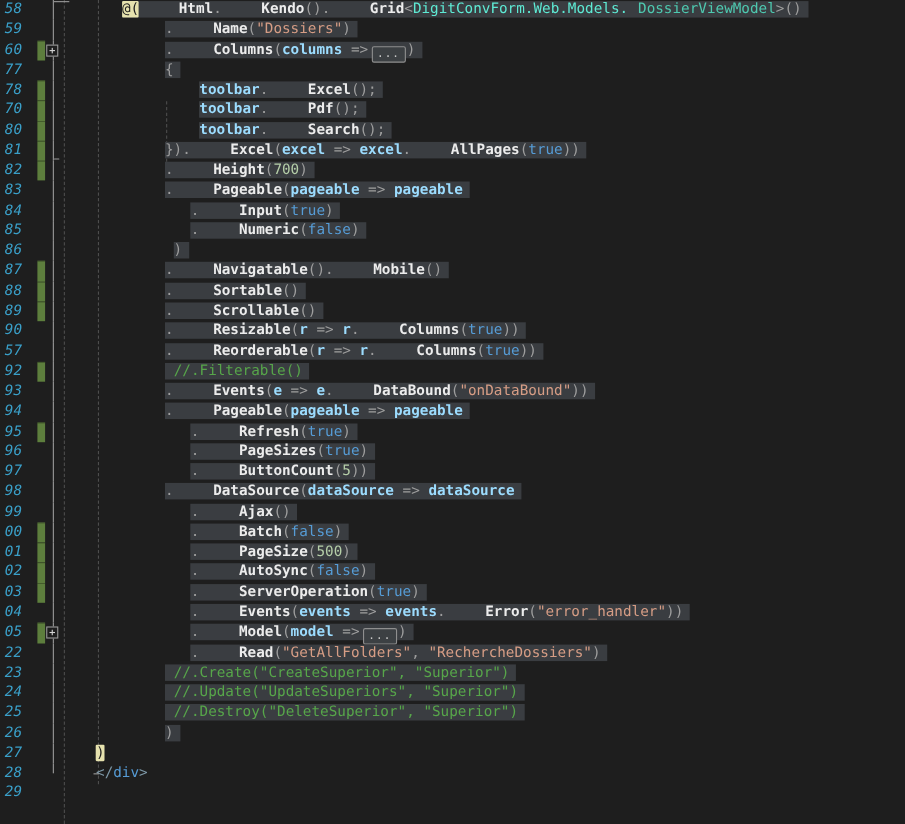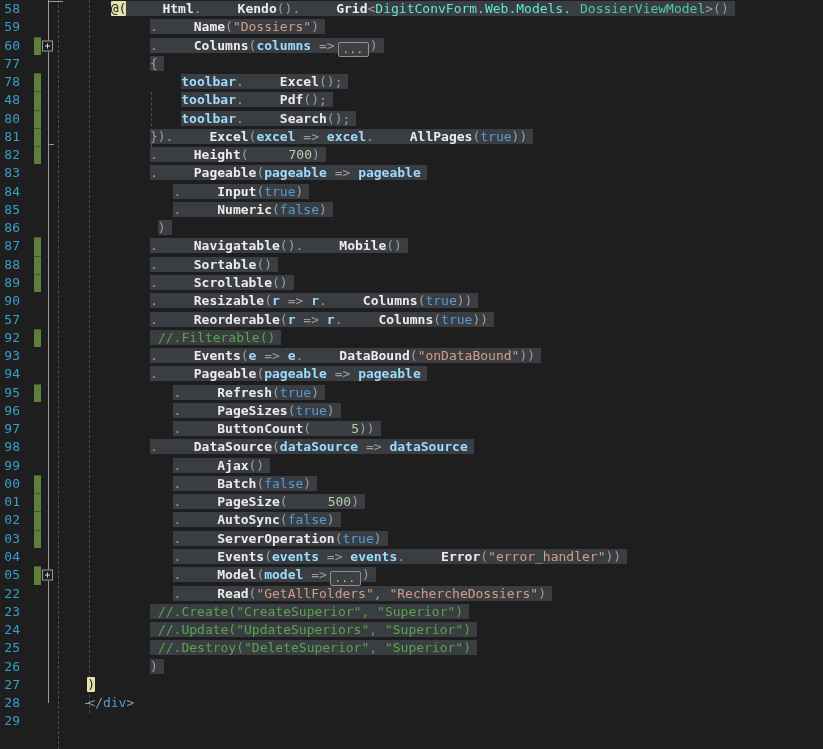--- a/index.html
+++ b/index.html
@@ -4,42 +4,42 @@
 <title>Editor</title>
 <style>
   html,body{margin:0;padding:0;background:#1e1e1e;}
   .editor{
     position:relative;width:823px;height:749px;background:#1e1e1e;overflow:hidden;
     font-family:"DejaVu Sans Mono","Liberation Mono",monospace;font-size:13px;
     cursor:text;
   }
   .iguide{position:absolute;width:0;border-left:1px dashed #4d4d4d;z-index:0;}
   .line{display:flex;height:18.268px;line-height:18.268px;position:relative;z-index:1;}
-  .ln{width:20px;flex:none;text-align:right;color:#3a9fc8;overflow:hidden;white-space:pre;}
+  .ln{width:20px;flex:none;text-align:right;color:#3a9fc8;overflow:hidden;white-space:pre;font-style:italic;}
   .chg{width:7px;flex:none;margin-left:14px;}
   .chg.on{background:#5d7e3d;box-shadow:inset 0 1px 0 rgba(0,0,0,.28);}
   .fold{width:15px;flex:none;position:relative;}
   .fold .vline{position:absolute;left:7px;top:0;bottom:0;width:1px;background:#9a9a9a;}
   .fold .vline.half{bottom:50%;}
   .fold .tick{position:absolute;left:8px;width:5px;height:1px;background:#9a9a9a;}
   .fold .tick.t{top:1px;}
   .fold .tick.b{bottom:1px;}
   .fold .tick.m{top:50%;}
   .fbox{position:absolute;left:1px;top:50%;transform:translateY(-50%);width:11px;height:11px;
         border:1px solid #9a9a9a;background:#1e1e1e;box-sizing:border-box;cursor:pointer;}
   .fbox .h{position:absolute;left:2px;right:2px;top:4px;height:1px;background:#d4d4d4;}
   .fbox .v{position:absolute;top:2px;bottom:2px;left:4px;width:1px;background:#d4d4d4;}
   .code{flex:1;white-space:pre;color:#dcdcdc;}
   .sel{background:#3a3d41;padding-right:6px;}
   .p{color:#9e9e9e;}
   .d{color:#5eead4;}
   .m{color:#ececec;font-weight:bold;margin-left:36px;}
   .v{color:#9cdcfe;font-weight:bold;}
   .k{color:#569cd6;}
-  .n{color:#b5cea8;margin-left:40px;}
+  .n{color:#b5cea8;}
   .s{color:#d69d85;}
   .c{color:#57a64a;margin-left:8px;}
   .t{color:#4ec9b0;padding-left:9px;}
   .g{color:#7e99a8;}
   .tag{color:#569cd6;}
   .b{background:#e6e2ae;color:#1e1e1e;border-radius:1px;}
   .dots{display:inline-block;box-sizing:border-box;height:15px;line-height:13px;
         border:1px solid #8f8f8f;border-radius:2px;background:#3c4043;color:#c8c8c8;
         padding:0 4px;margin:0 1px 0 3px;font-size:10px;letter-spacing:1px;
         vertical-align:-3px;cursor:pointer;}
@@ -91,21 +91,21 @@
       </div>
       <div class="line">
         <span class="ln">78</span>
         <span class="chg on"></span>
         <span class="fold">
           <span class="vline"></span>
         </span>
         <span class="code">                <span class="sel"><span class="v">toolbar</span><span class="p">.</span><span class="m">Excel</span><span class="p">();</span></span></span>
       </div>
       <div class="line">
-        <span class="ln">48</span>
+        <span class="ln">70</span>
         <span class="chg on"></span>
         <span class="fold">
           <span class="vline"></span>
         </span>
         <span class="code">                <span class="sel"><span class="v">toolbar</span><span class="p">.</span><span class="m">Pdf</span><span class="p">();</span></span></span>
       </div>
       <div class="line">
         <span class="ln">80</span>
         <span class="chg on"></span>
         <span class="fold">

